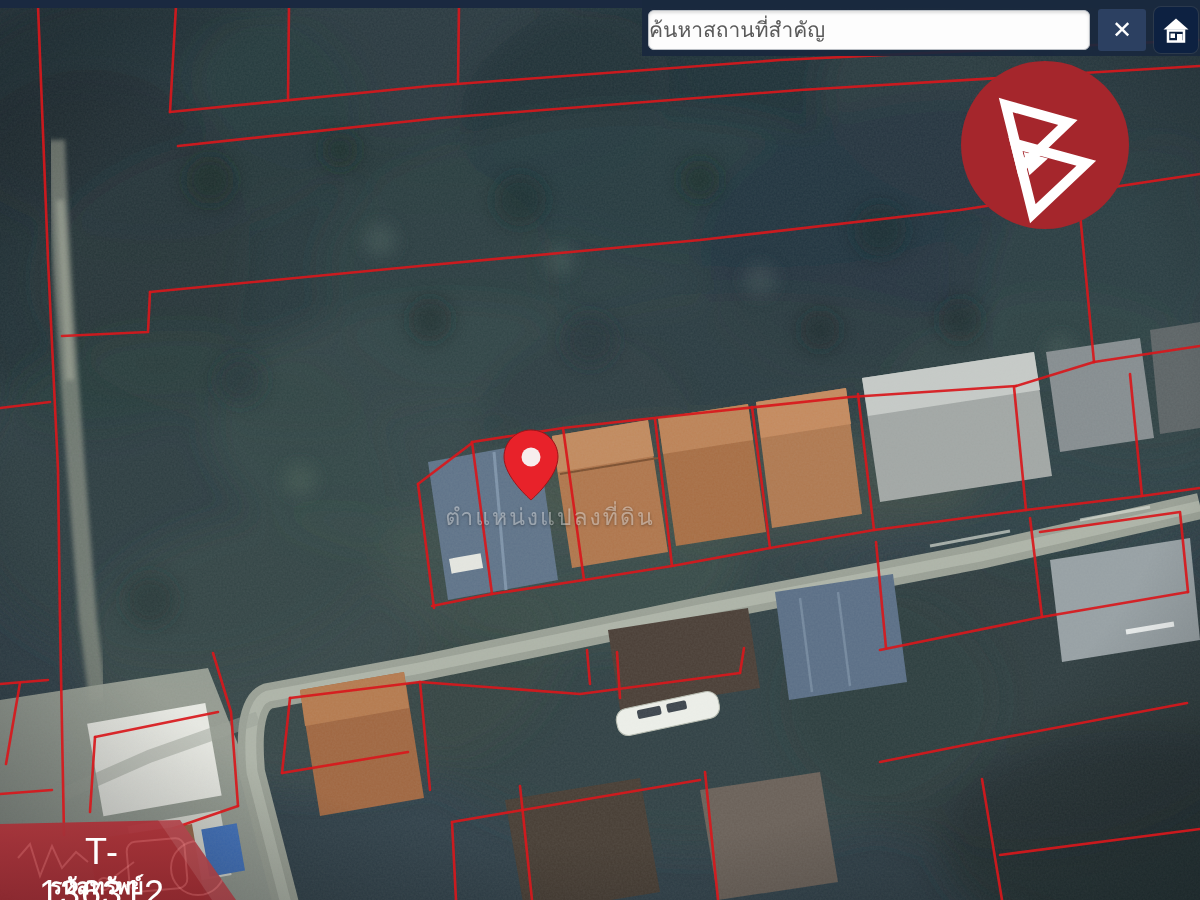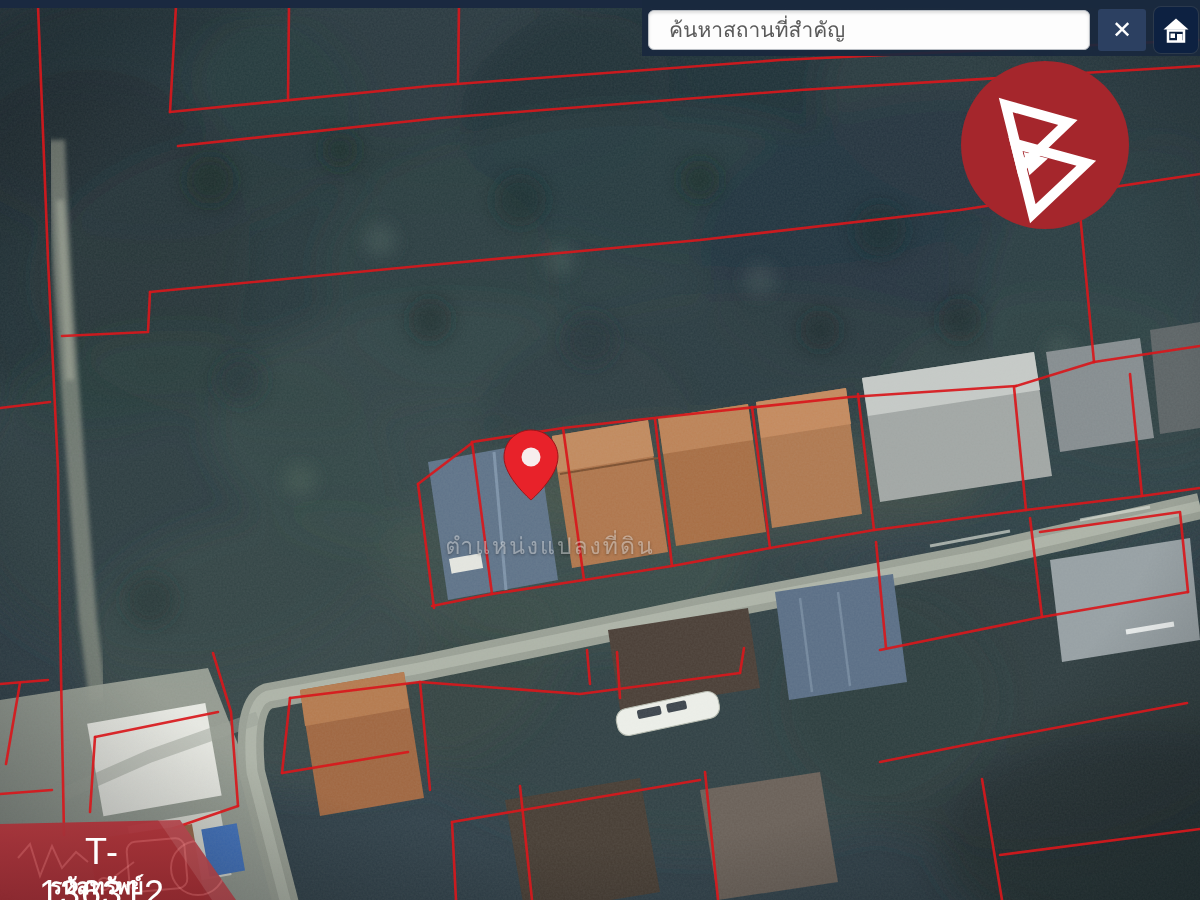--- a/index.html
+++ b/index.html
@@ -1,26 +1,26 @@
 <!DOCTYPE html>
 <html><head>
 <meta charset="utf-8">
 <style>
   html,body{margin:0;padding:0;background:#10171d;}
   .stage{position:relative;width:1200px;height:900px;overflow:hidden;
          font-family:"Liberation Sans",sans-serif;background:#31414a;}
   svg.map{position:absolute;left:0;top:0;}
-  .watermark{position:absolute;left:400px;top:528px;width:300px;text-align:center;
+  .watermark{position:absolute;left:400px;top:499px;width:300px;text-align:center;
              font-size:23px;color:rgba(255,255,255,.42);letter-spacing:2px;
              text-shadow:0 1px 3px rgba(0,0,0,.35);pointer-events:none;}
   .top-strip{position:absolute;left:0;top:0;width:1200px;height:8px;background:#1a2940;}
   .top-panel{position:absolute;left:642px;top:0;width:558px;height:56px;background:rgba(26,41,62,.93);}
   .search-input{position:absolute;left:648px;top:10px;width:442px;height:40px;background:#fdfdfd;
                 border:1px solid #b9bec4;border-radius:6px;font-size:21px;color:#4a4a4a;
-                padding:0 20px;box-sizing:border-box;box-shadow:inset 0 2px 3px rgba(0,0,0,.12);
+                padding:0 0;box-sizing:border-box;box-shadow:inset 0 2px 3px rgba(0,0,0,.12);
                 font-family:"Liberation Sans",sans-serif;}
   .search-input::placeholder{color:#5a5a5a;opacity:1;}
   .close-btn{position:absolute;left:1098px;top:9px;width:48px;height:42px;background:#2c4061;
              border-radius:3px;color:#fff;font-size:24px;line-height:42px;text-align:center;cursor:pointer;}
   .home-btn{position:absolute;left:1154px;top:7px;width:44px;height:46px;background:#0d2141;
             border-radius:7px;display:flex;align-items:center;justify-content:center;cursor:pointer;
             box-shadow:0 0 0 1px rgba(255,255,255,.08);}
   .logo{position:absolute;left:961px;top:61px;width:168px;height:168px;pointer-events:none;}
   .badge-code{position:absolute;left:22px;top:831px;width:160px;text-align:center;
               font-size:36px;color:#fff;letter-spacing:1px;}

